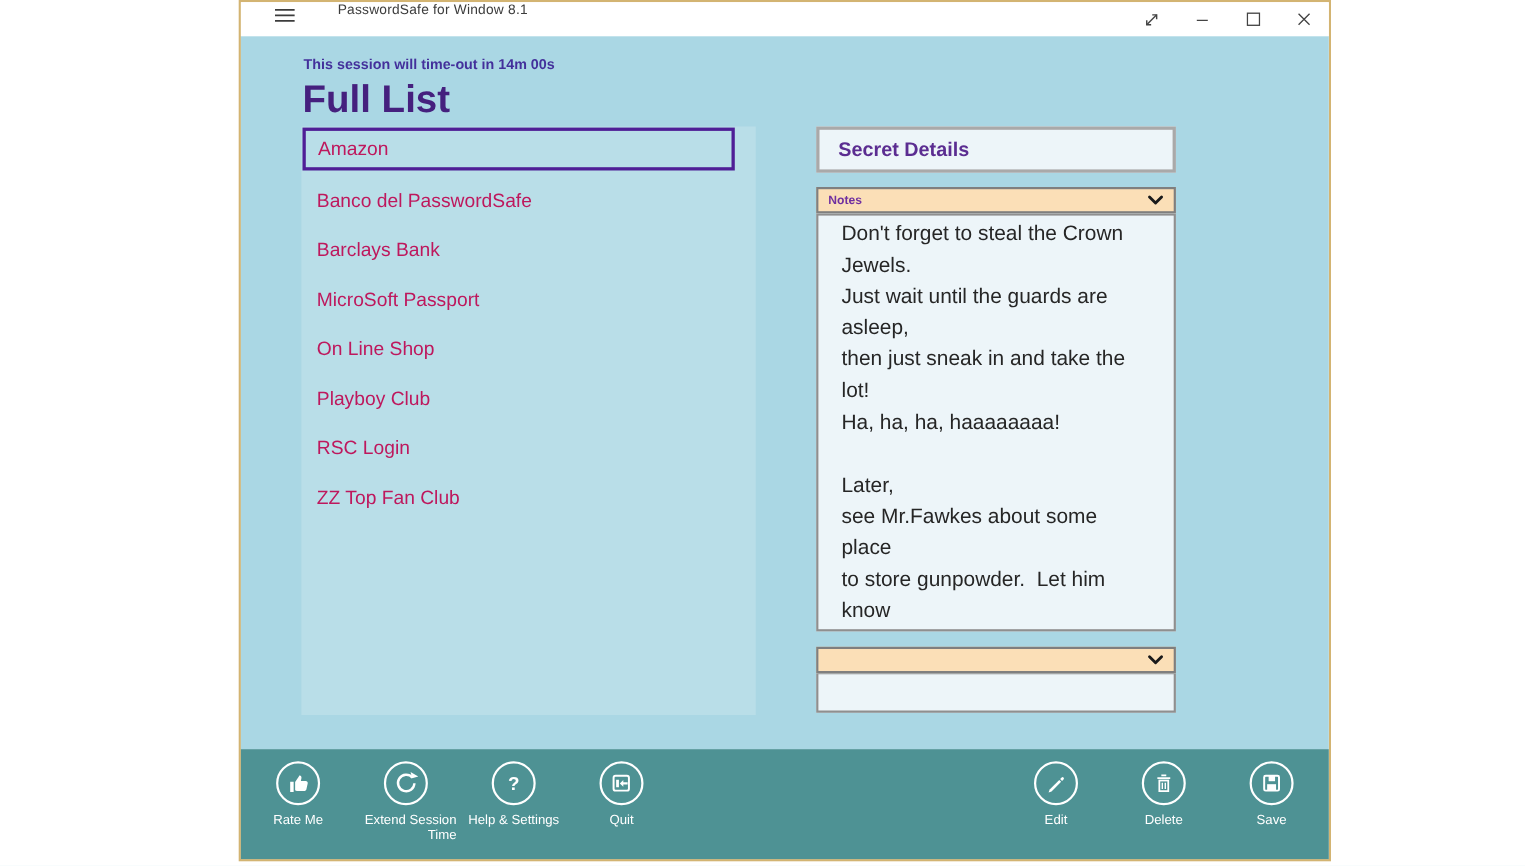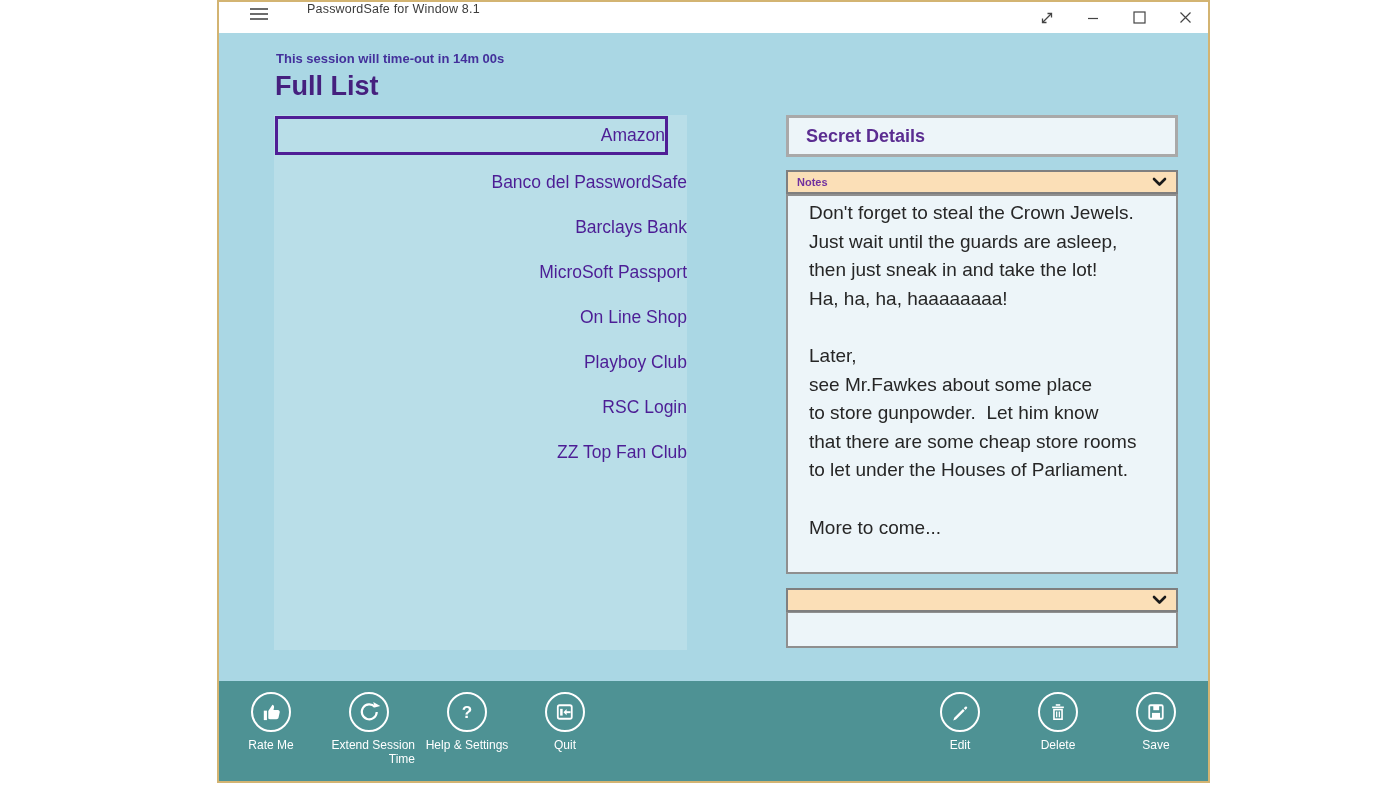--- a/index.html
+++ b/index.html
@@ -11,29 +11,29 @@
   
   .titlebar { height:31px; background:#ffffff; display:flex; flex:0 0 31px; }
   .menu-btn { width:24px; height:24px; margin-left:28px; display:flex; align-items:center; justify-content:center; cursor:pointer; }
   .app-title { margin-left:36px; font-size:12.5px; color:#3c3c3c; letter-spacing:.2px; }
   .win-controls { margin-left:auto; display:flex; height:100%; }
   .win-btn { width:46px; height:100%; display:flex; align-items:center; justify-content:center; cursor:pointer; }
 
   
   .content { position:relative; flex:1; background:#aad7e4; }
   .session-note { position:absolute; left:57px; top:18px; font-size:13px; font-weight:bold; color:#43309b; }
-  .page-title { position:absolute; left:56px; top:38px; font-size:27px; font-weight:800; color:#45207e; }
+  .page-title { position:absolute; left:56px; top:38px; font-size:35px; font-weight:800; color:#45207e; }
 
   .list-panel { position:absolute; left:55px; top:82px; width:413px; height:535px; background:#b9dee8; }
   .list-row { height:45px; display:flex; align-items:center; padding-left:14px;
-    font-size:17.5px; color:#4c1d95; cursor:pointer;justify-content:flex-end; }
+    font-size:17.5px; color:#be185d; cursor:pointer; }
   .list-row.selected { width:393px; height:39px; margin:1px 0 5px 1px; padding-left:11px;
     border:3px solid #4f1e96; }
 
-  .details-panel { position:absolute; left:523px; top:82px; width:392px;margin-left:44px; }
+  .details-panel { position:absolute; left:523px; top:82px; width:327px; }
   .secret-box { height:42px; background:#edf5f9; border:3px solid #a9a9a9;
     display:flex; align-items:center; padding-left:17px;
     font-size:18px; font-weight:bold; color:#5b2d91; }
   .dropdown { margin-top:13px; height:24px; background:#fbdfb7; border:2px solid #7f7f7f;
     display:flex; align-items:center; justify-content:space-between; padding:0 9px; cursor:pointer; }
   .dropdown .dd-label { font-size:11px; font-weight:700; color:#7030a0; }
   .notes-area { height:380px; background:#edf5f9; border:2px solid #8f8f8f;
     padding:3px 21px; font-size:19px; line-height:28.6px; color:#262626; white-space:pre-wrap; overflow:hidden; }
   .dropdown.second { margin-top:14px; }
   .empty-field { height:36px; background:#edf5f9; border:2px solid #8f8f8f; border-top-width:1px; }

